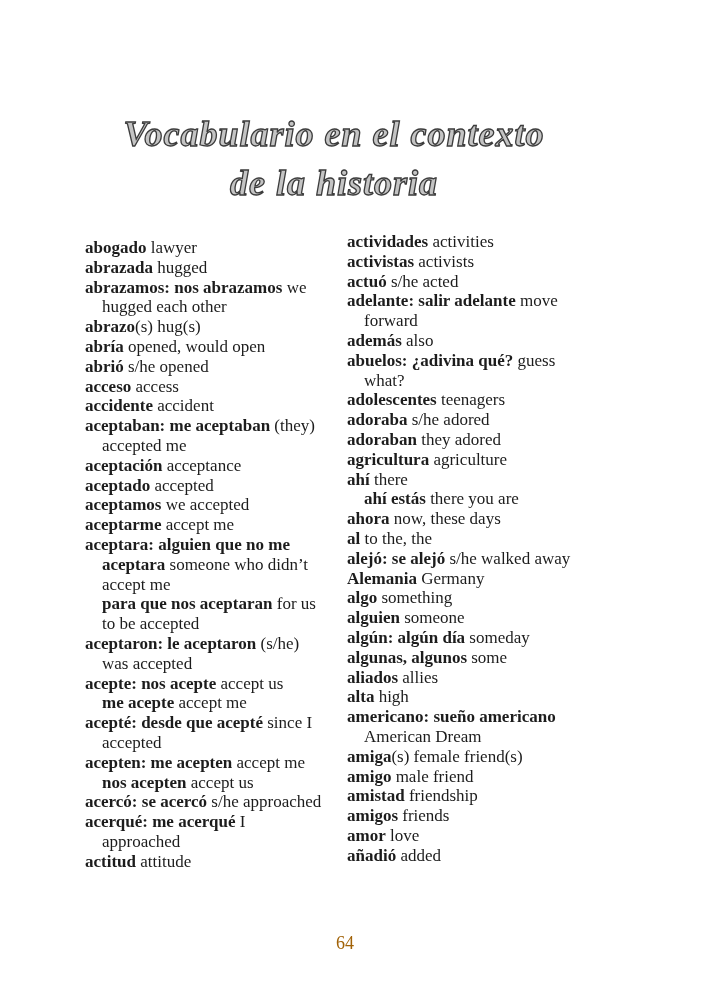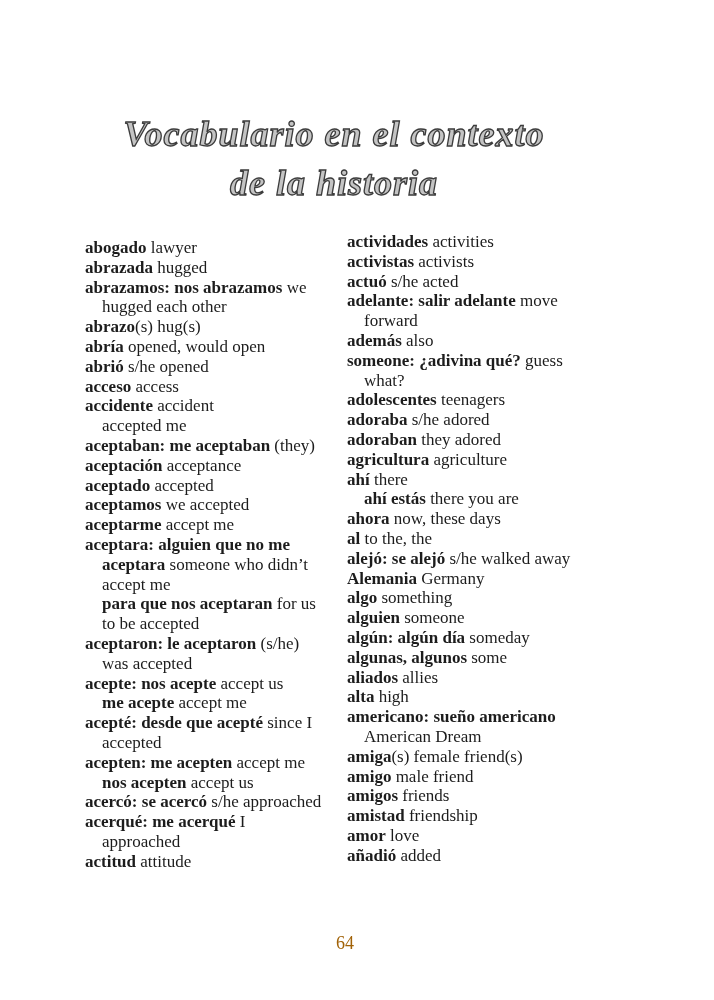--- a/index.html
+++ b/index.html
@@ -69,22 +69,22 @@
       <div class="col col-left">
         <div class="line"><span class="b">abogado</span><span> lawyer</span></div>
         <div class="line"><span class="b">abrazada</span><span> hugged</span></div>
         <div class="line"><span class="b">abrazamos: nos abrazamos</span><span> we</span></div>
         <div class="line ind"><span>hugged each other</span></div>
         <div class="line"><span class="b">abrazo</span><span>(s) hug(s)</span></div>
         <div class="line"><span class="b">abría</span><span> opened, would open</span></div>
         <div class="line"><span class="b">abrió</span><span> s/he opened</span></div>
         <div class="line"><span class="b">acceso</span><span> access</span></div>
         <div class="line"><span class="b">accidente</span><span> accident</span></div>
+        <div class="line"><span class="b">aceptaban: me aceptaban</span><span> (they)</span></div>
         <div class="line ind"><span>accepted me</span></div>
-        <div class="line"><span class="b">aceptaban: me aceptaban</span><span> (they)</span></div>
         <div class="line"><span class="b">aceptación</span><span> acceptance</span></div>
         <div class="line"><span class="b">aceptado</span><span> accepted</span></div>
         <div class="line"><span class="b">aceptamos</span><span> we accepted</span></div>
         <div class="line"><span class="b">aceptarme</span><span> accept me</span></div>
         <div class="line"><span class="b">aceptara: alguien que no me</span></div>
         <div class="line ind"><span class="b">aceptara</span><span> someone who didn’t</span></div>
         <div class="line ind"><span>accept me</span></div>
         <div class="line ind"><span class="b">para que nos aceptaran</span><span> for us</span></div>
         <div class="line ind"><span>to be accepted</span></div>
         <div class="line"><span class="b">aceptaron: le aceptaron</span><span> (s/he)</span></div>
@@ -100,21 +100,21 @@
         <div class="line ind"><span>approached</span></div>
         <div class="line"><span class="b">actitud</span><span> attitude</span></div>
       </div>
       <div class="col col-right">
         <div class="line"><span class="b">actividades</span><span> activities</span></div>
         <div class="line"><span class="b">activistas</span><span> activists</span></div>
         <div class="line"><span class="b">actuó</span><span> s/he acted</span></div>
         <div class="line"><span class="b">adelante: salir adelante</span><span> move</span></div>
         <div class="line ind"><span>forward</span></div>
         <div class="line"><span class="b">además</span><span> also</span></div>
-        <div class="line"><span class="b">someone: ¿adivina qué?</span><span> guess</span></div>
+        <div class="line"><span class="b">abuelos: ¿adivina qué?</span><span> guess</span></div>
         <div class="line ind"><span>what?</span></div>
         <div class="line"><span class="b">adolescentes</span><span> teenagers</span></div>
         <div class="line"><span class="b">adoraba</span><span> s/he adored</span></div>
         <div class="line"><span class="b">adoraban</span><span> they adored</span></div>
         <div class="line"><span class="b">agricultura</span><span> agriculture</span></div>
         <div class="line"><span class="b">ahí</span><span> there</span></div>
         <div class="line ind"><span class="b">ahí estás</span><span> there you are</span></div>
         <div class="line"><span class="b">ahora</span><span> now, these days</span></div>
         <div class="line"><span class="b">al</span><span> to the, the</span></div>
         <div class="line"><span class="b">alejó: se alejó</span><span> s/he walked away</span></div>
@@ -122,22 +122,22 @@
         <div class="line"><span class="b">algo</span><span> something</span></div>
         <div class="line"><span class="b">alguien</span><span> someone</span></div>
         <div class="line"><span class="b">algún: algún día</span><span> someday</span></div>
         <div class="line"><span class="b">algunas, algunos</span><span> some</span></div>
         <div class="line"><span class="b">aliados</span><span> allies</span></div>
         <div class="line"><span class="b">alta</span><span> high</span></div>
         <div class="line"><span class="b">americano: sueño americano</span></div>
         <div class="line ind"><span>American Dream</span></div>
         <div class="line"><span class="b">amiga</span><span>(s) female friend(s)</span></div>
         <div class="line"><span class="b">amigo</span><span> male friend</span></div>
+        <div class="line"><span class="b">amistad</span><span> friendship</span></div>
         <div class="line"><span class="b">amigos</span><span> friends</span></div>
-        <div class="line"><span class="b">amistad</span><span> friendship</span></div>
         <div class="line"><span class="b">amor</span><span> love</span></div>
         <div class="line"><span class="b">añadió</span><span> added</span></div>
       </div>
     </div>
 
   <div class="page-number">64</div>
 
 </div>
 
 </body></html>

